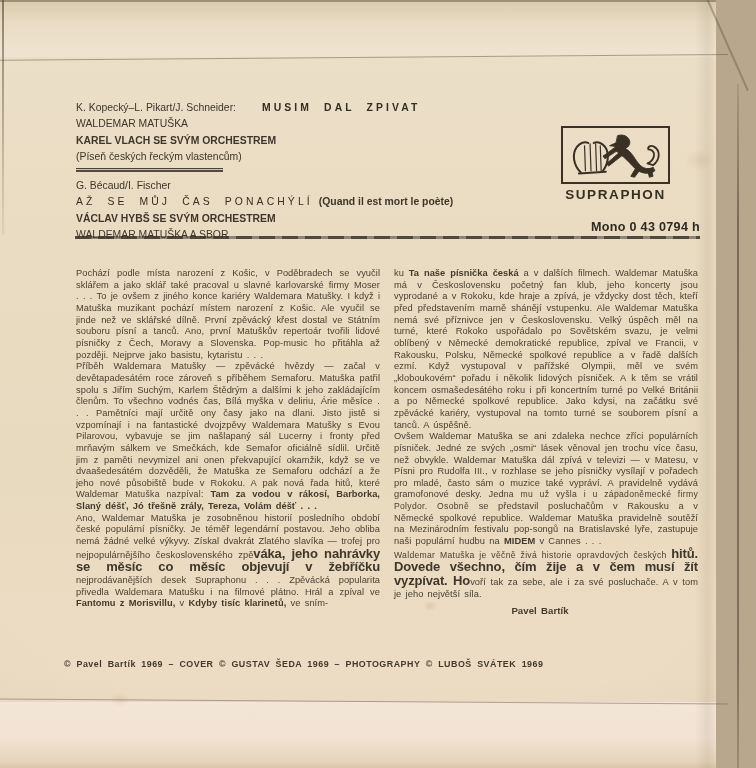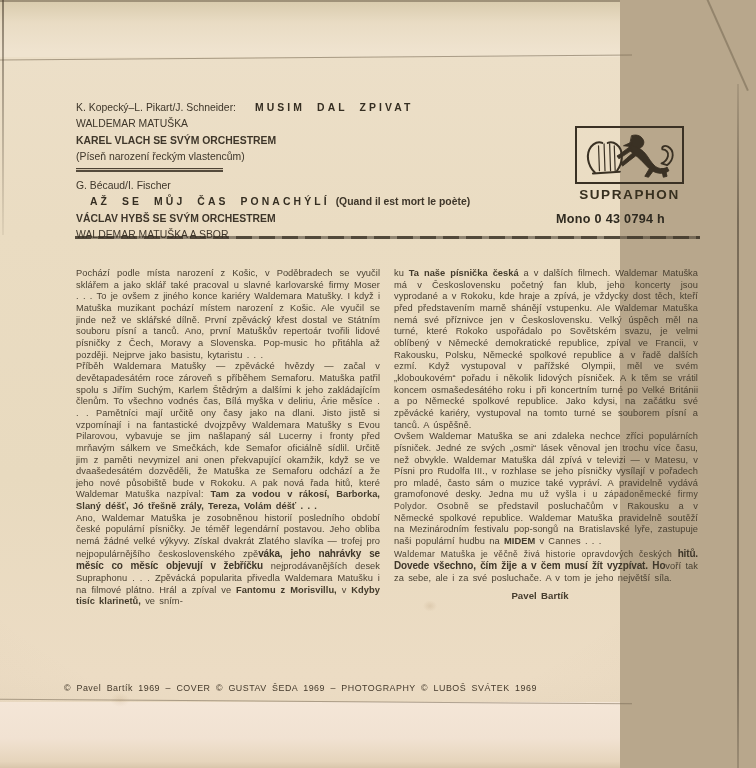--- a/index.html
+++ b/index.html
@@ -1,16 +1,16 @@
 <!DOCTYPE html>
 <html><head>
 <meta charset="utf-8">
 <style>
   html,body{margin:0;padding:0;width:756px;height:768px;overflow:hidden;background:#b8a78c;}
-  .scan{position:relative;width:620px;height:768px;font-family:"Liberation Sans",sans-serif;
+  .scan{position:relative;width:716px;height:768px;font-family:"Liberation Sans",sans-serif;
     background:
       radial-gradient(130% 95% at 50% 42%, rgba(255,255,255,0) 55%, rgba(118,98,68,.10) 100%),
       linear-gradient(180deg,#dfd1b4 0,#ecdfc8 7%,#eadcc2 30%,#e8dabf 62%,#ecdcc4 88%,#e6d6bc 100%);
   }
   
   .flap-top{position:absolute;left:0;top:0;right:0;height:57px;
     background:linear-gradient(180deg,#d8caac 0,#e9dcc4 40%,#efe3cf 90%);}
   .seam-top{position:absolute;left:-12px;right:-12px;top:57px;height:1px;
     background:rgba(112,97,75,.55);transform:rotate(-.45deg);}
   .band-bottom{position:absolute;left:0;right:0;top:702px;bottom:0;
@@ -27,44 +27,44 @@
     background:linear-gradient(90deg,rgba(120,100,70,0),rgba(120,100,70,.12) 60%,rgba(120,100,70,.02));}
   .stains{position:absolute;inset:0;pointer-events:none;background:
     radial-gradient(9px 7px at 618px 492px, rgba(150,110,60,.18), rgba(150,110,60,0) 70%),
     radial-gradient(14px 10px at 120px 700px, rgba(150,115,70,.12), rgba(150,115,70,0) 70%),
     radial-gradient(22px 16px at 700px 160px, rgba(150,115,70,.12), rgba(150,115,70,0) 70%),
     radial-gradient(10px 8px at 430px 606px, rgba(140,100,55,.14), rgba(140,100,55,0) 70%);}
   
   .hdr{position:absolute;left:76px;top:99px;width:500px;color:#3e362a;font-size:10.4px;}
   .hdr-line{height:16.5px;display:flex;align-items:center;white-space:nowrap;}
   .b700{font-weight:700;}
-  .title-sp{font-weight:700;letter-spacing:3.1px;word-spacing:6px;margin-left:19px;color:#352e22;}
-  .title-sp2{font-weight:700;letter-spacing:3.1px;word-spacing:6px;color:#352e22;margin-right:6px;margin-left:14px;}
+  .title-sp{font-weight:700;letter-spacing:3.1px;word-spacing:6px;margin-left:26px;color:#352e22;}
+  .title-sp2{font-weight:400;letter-spacing:3.1px;word-spacing:6px;color:#352e22;margin-right:6px;}
   .rule-short{width:147px;height:4px;margin:3px 0 5px 0;
     background:linear-gradient(rgba(58,49,36,.9) 0 35%, rgba(58,49,36,.15) 35% 58%, rgba(58,49,36,.85) 58% 100%);}
   .rule-long{position:absolute;left:75px;top:236px;width:625px;height:2.5px;
     background:repeating-linear-gradient(90deg,rgba(55,47,35,.85) 0 16px,rgba(55,47,35,.5) 16px 23px);}
   
-  .logo-block{position:absolute;left:573px;top:126px;width:113px;text-align:center;color:#37301f;}
+  .logo-block{position:absolute;left:559px;top:126px;width:113px;text-align:center;color:#37301f;}
   .logo-box{width:109px;height:58px;border:2.5px solid #3a3124;margin:0 auto;box-sizing:border-box;
     display:flex;align-items:center;justify-content:center;}
   .logo-name{margin-top:3px;font-weight:700;font-size:13.5px;letter-spacing:1.6px;color:#37301f;}
-  .catalog{position:absolute;left:556px;top:212px;width:144px;
+  .catalog{position:absolute;left:556px;top:220px;width:144px;text-align:right;
     font-weight:700;font-size:12.6px;color:#2f2a20;letter-spacing:.3px;}
   
   .notes{position:absolute;left:76px;top:268px;width:622px;height:390px;display:flex;gap:14px;overflow:hidden;}
   .col{width:304px;text-align:justify;font-size:9.3px;line-height:11.65px;color:#4a4132;
     word-spacing:1.6px;letter-spacing:.05px;}
   .col p{margin:0;}
   .b{font-weight:700;color:#423a2b;}
   .sm{font-size:8.6px;letter-spacing:.3px;}
-  .alt{font-weight:700;font-size:10px;letter-spacing:-.15px;color:#3f372a;}
+  .alt{font-weight:700;font-size:13px;letter-spacing:-.15px;color:#3f372a;}
   .sig{text-align:center;padding-right:12px;margin-top:5px;font-size:9.6px;font-weight:600;color:#453c2d;}
   
-  .footer{position:absolute;left:64px;top:683px;width:660px;font-size:8.9px;font-weight:400;
+  .footer{position:absolute;left:64px;top:659px;width:660px;font-size:8.9px;font-weight:700;
     letter-spacing:.5px;word-spacing:2.5px;color:#43392b;}
 </style>
 </head>
 <body>
 
 <div class="scan">
 
   <div class="flap-top"></div>
   <div class="seam-top"></div>
   <div class="band-bottom"></div>
@@ -76,21 +76,21 @@
   <div class="shade-right"></div>
   <div class="stains"></div>
 
   <header class="hdr">
     <div class="hdr-line">
       <span>K. Kopecký–L. Pikart/J. Schneider:</span>
       <span class="title-sp">MUSIM DAL ZPIVAT</span>
     </div>
     <div class="hdr-line">WALDEMAR MATUŠKA</div>
     <div class="hdr-line b700">KAREL VLACH SE SVÝM ORCHESTREM</div>
-    <div class="hdr-line">(Píseň narození řeckým vlastencům)</div>
+    <div class="hdr-line">(Píseň českých řeckým vlastencům)</div>
     <div class="rule-short"></div>
     <div class="hdr-line">G. Bécaud/I. Fischer</div>
     <div class="hdr-line">
       <span class="title-sp2">AŽ SE MŮJ ČAS PONACHÝLÍ</span>
       <span class="b700">(Quand il est mort le poète)</span>
     </div>
     <div class="hdr-line b700">VÁCLAV HYBŠ SE SVÝM ORCHESTREM</div>
     <div class="hdr-line">WALDEMAR MATUŠKA A SBOR</div>
   </header>
 

